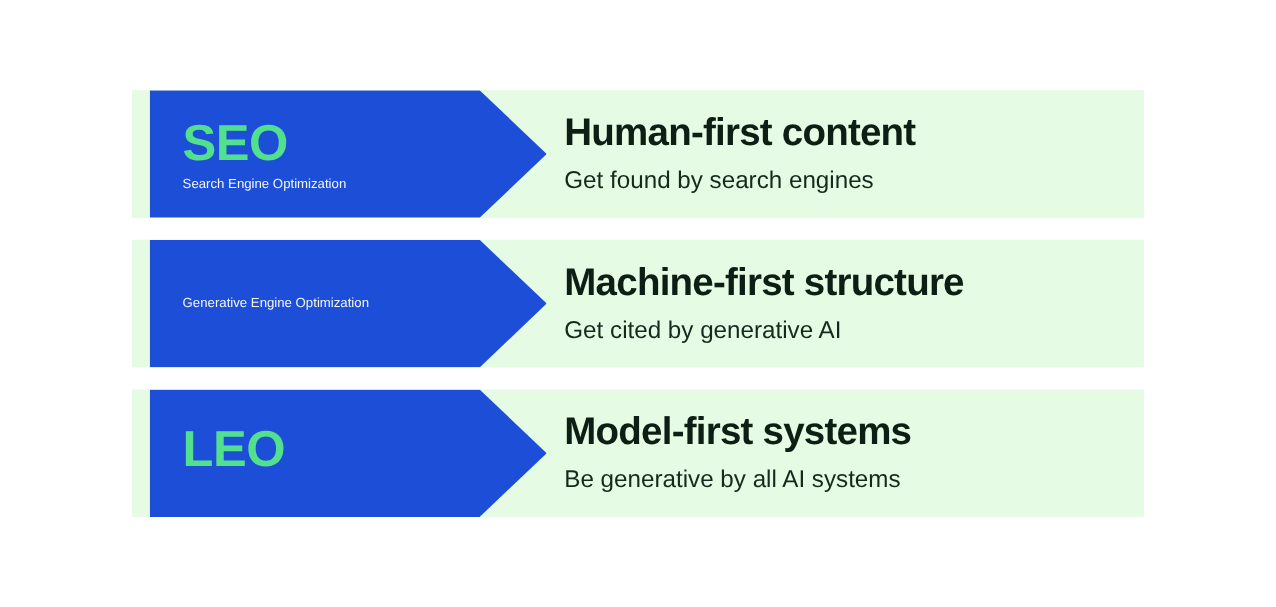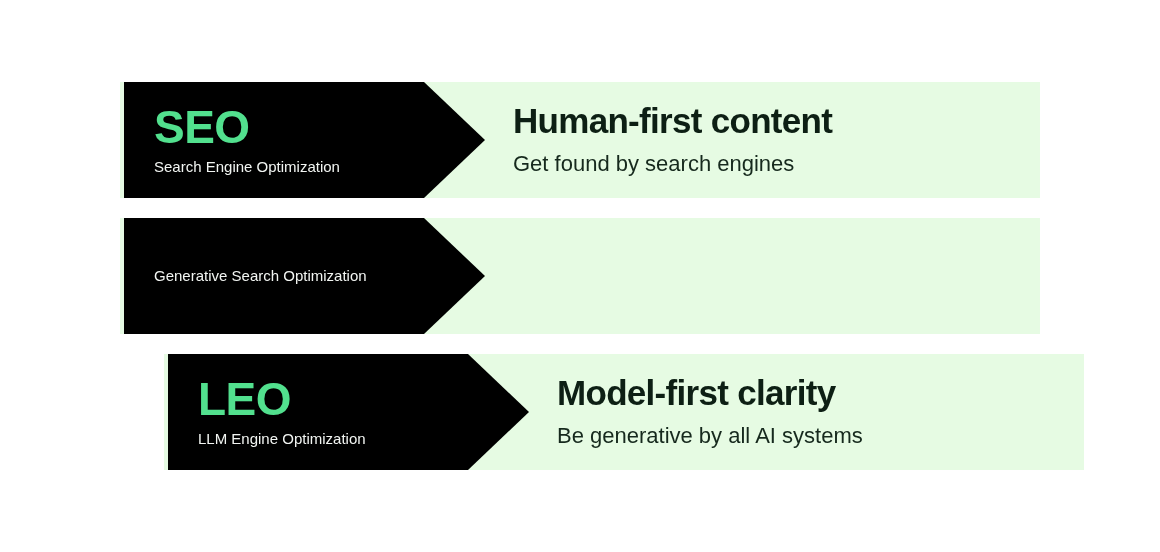--- a/index.html
+++ b/index.html
@@ -24,31 +24,30 @@
   .row {
     position: relative;
     width: 920px;
     height: 116px;
     margin-bottom: 20px;
     background: #E6FBE3;
     overflow: hidden;
   }
   .row:last-child {
     margin-bottom: 0;
-    margin-left: 44px;
   }
 
   
   .chevron-panel {
     position: absolute;
-    left: 4px;
+    left: 16px;
     top: 0;
     width: 361px;
     height: 116px;
-    background: #000000;
+    background: #1d4ed8;
     -webkit-clip-path: polygon(0 0, 300px 0, 361px 58px, 300px 116px, 0 116px);
     clip-path: polygon(0 0, 300px 0, 361px 58px, 300px 116px, 0 116px);
   }
 
   .chevron-inner {
     position: absolute;
     left: 30px;
     top: 0;
     width: 265px;
     height: 116px;
@@ -62,21 +61,21 @@
     font-size: 46px;
     font-weight: bold;
     line-height: 1.0;
     letter-spacing: -0.5px;
     color: #52E08E;
     margin: 0 0 9px 0;
   }
 
   .acronym-expansion {
     font-family: "Liberation Sans", sans-serif;
-    font-size: 15px;
+    font-size: 12px;
     font-weight: normal;
     line-height: 1.1;
     color: #F2F5F2;
     margin: 0;
     white-space: nowrap;
   }
 
   
   .content {
     position: absolute;
@@ -124,31 +123,34 @@
     </div>
     <div class="content">
       <div class="headline">Human-first content</div>
       <div class="subtitle">Get found by search engines</div>
     </div>
   </div>
 
   <div class="row">
     <div class="chevron-panel">
       <div class="chevron-inner">
-        <div class="acronym-expansion">Generative Search Optimization</div>
+        <div class="acronym-expansion">Generative Engine Optimization</div>
       </div>
+    </div>
+    <div class="content">
+      <div class="headline">Machine-first structure</div>
+      <div class="subtitle">Get cited by generative AI</div>
     </div>
   </div>
 
   <div class="row">
     <div class="chevron-panel">
       <div class="chevron-inner">
         <div class="acronym">LEO</div>
-        <div class="acronym-expansion">LLM Engine Optimization</div>
       </div>
     </div>
     <div class="content">
-      <div class="headline">Model-first clarity</div>
+      <div class="headline">Model-first systems</div>
       <div class="subtitle">Be generative by all AI systems</div>
     </div>
   </div>
 
 </div>
 
 </body></html>

